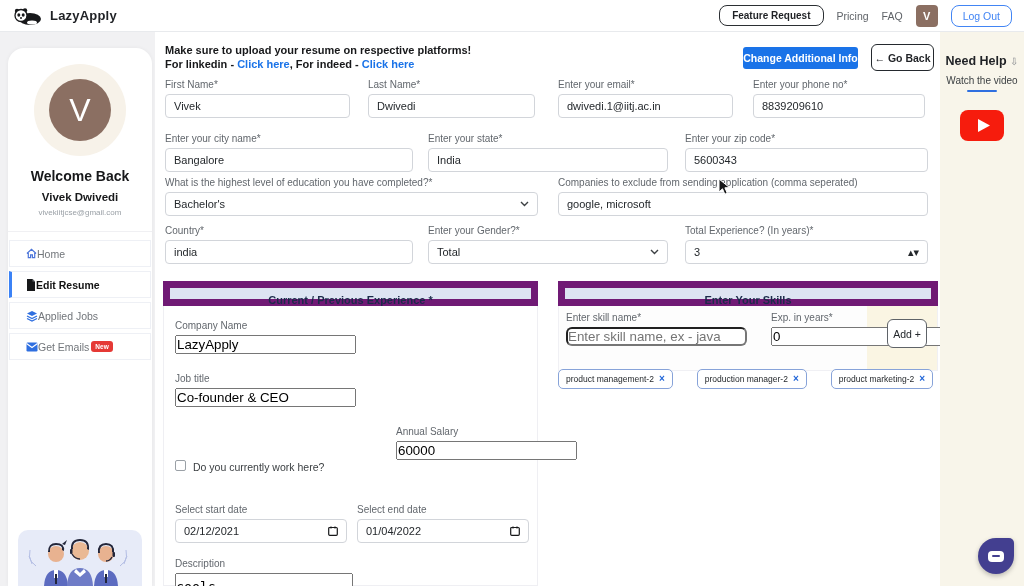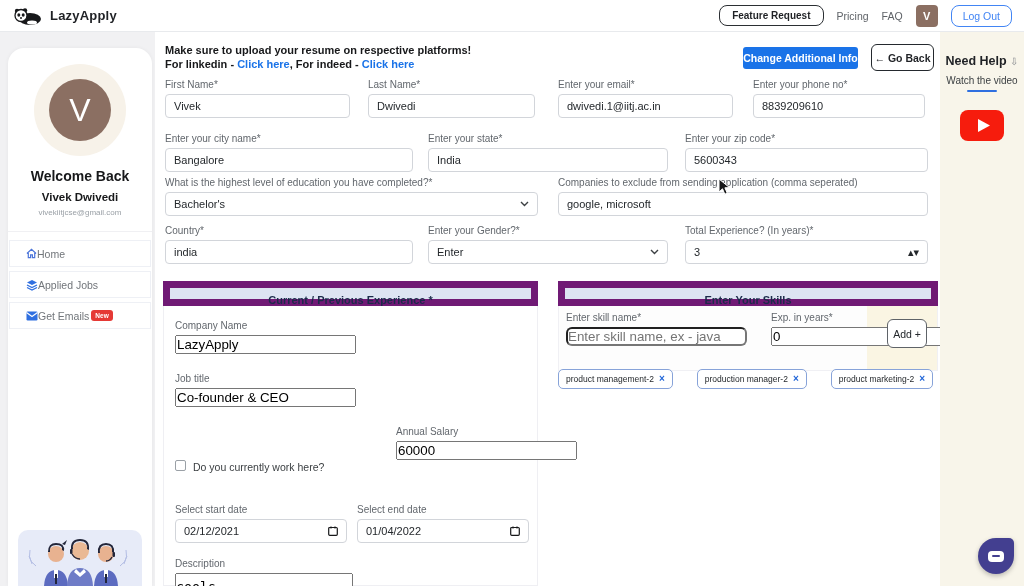--- a/index.html
+++ b/index.html
@@ -131,20 +131,27 @@
   <div class="user-name">Vivek Dwivedi</div>
   <div class="user-email">vivekiitjcse@gmail.com</div>
 
   <nav class="menu">
     <div class="menu-item">
       <svg width="11" height="11" viewBox="0 0 12 12">
         <path d="M1 6 L6 1.5 L11 6 M2.5 5.5 V10.5 H5 V7.5 H7 V10.5 H9.5 V5.5" fill="none" stroke="#4b74d9" stroke-width="1.3"></path>
       </svg>
       <span>Home</span>
     </div>
+    <div class="menu-item active">
+      <svg width="10" height="12" viewBox="0 0 10 12">
+        <path d="M1 0 H6.5 L9 2.5 V12 H1 Z" fill="#17181a"></path>
+        <path d="M6.5 0 L9 2.5 H6.5 Z" fill="#6b6f73"></path>
+      </svg>
+      <span>Edit Resume</span>
+    </div>
     <div class="menu-item">
       <svg width="12" height="12" viewBox="0 0 12 12">
         <path d="M6 1 L11 3.5 L6 6 L1 3.5 Z" fill="#2f6fe0"></path>
         <path d="M1 6 L6 8.5 L11 6" fill="none" stroke="#2f6fe0" stroke-width="1.3"></path>
         <path d="M1 8.5 L6 11 L11 8.5" fill="none" stroke="#2f6fe0" stroke-width="1.3"></path>
       </svg>
       <span>Applied Jobs</span>
     </div>
     <div class="menu-item">
       <svg width="12" height="10" viewBox="0 0 12 10">
@@ -238,21 +245,21 @@
     <input value="google, microsoft" style="">
   </div>
 
   <div class="field" style="left:10px;top:193px;width:248px">
     <label>Country*</label>
     <input value="india" style="">
   </div>
   <div class="field" style="left:273px;top:193px;width:240px">
     <label>Enter your Gender?*</label>
     <div class="input selectbox">
-      <span>Enter</span>
+      <span>Total</span>
       <svg width="9" height="6" viewBox="0 0 9 6">
           <path d="M1 1 L4.5 4.5 L8 1" fill="none" stroke="#3c4043" stroke-width="1.4"></path>
         </svg>
     </div>
   </div>
   <div class="field" style="left:530px;top:193px;width:243px">
     <label>Total Experience? (In years)*</label>
     <div class="input numberbox">
       <span>3</span>
       <span class="spin">▴▾</span>

